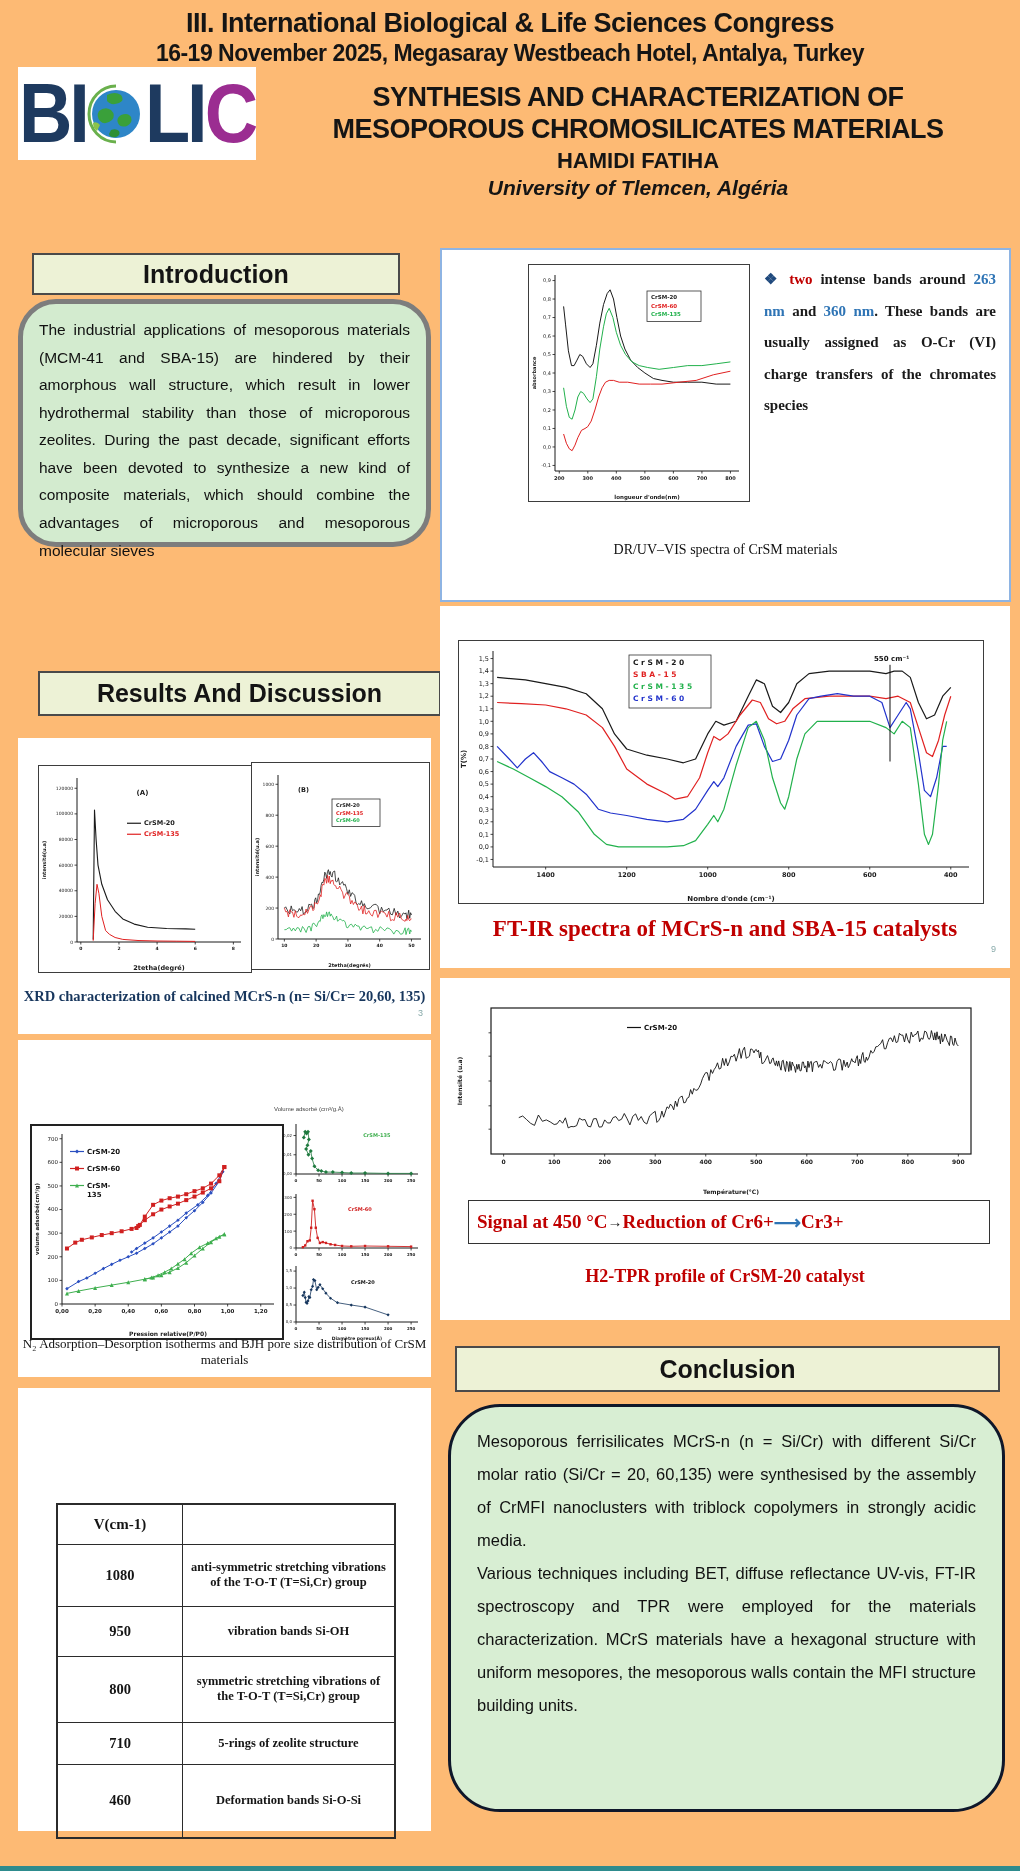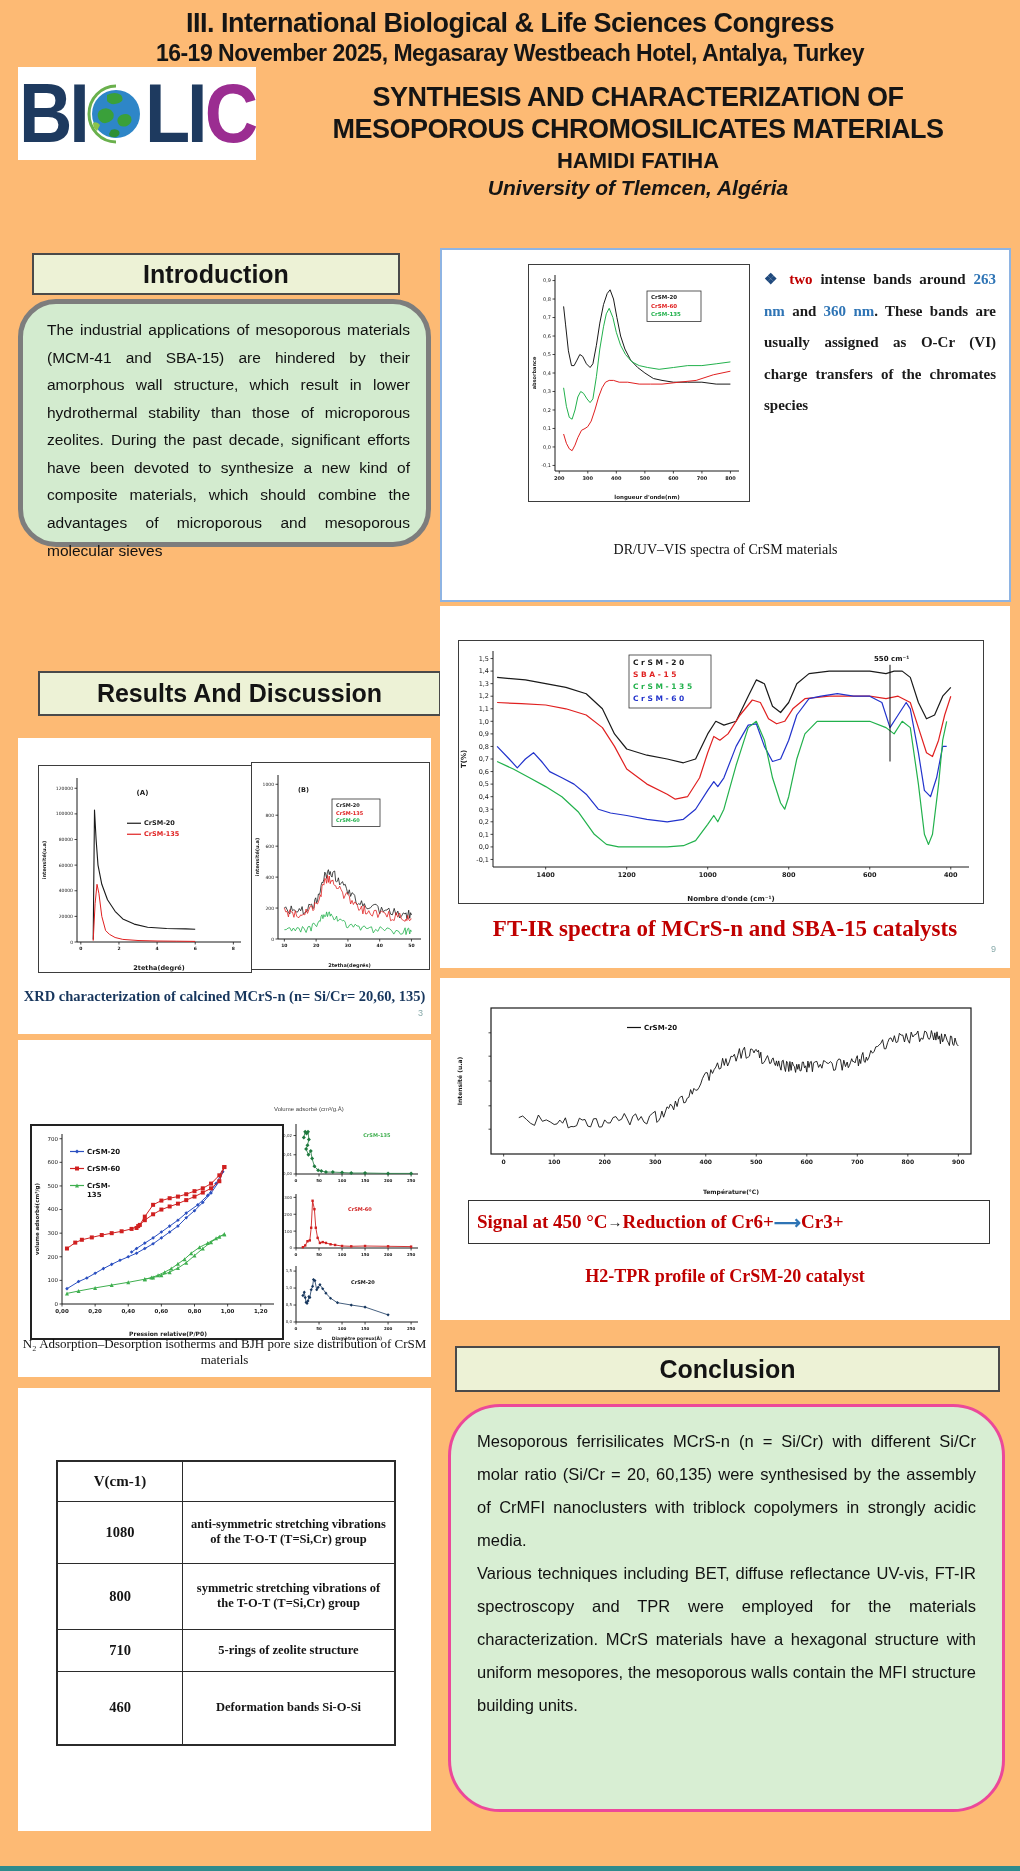--- a/index.html
+++ b/index.html
@@ -11,32 +11,32 @@
   .logo{left:18px;top:67px;width:238px;height:93px;background:#fff;display:flex;align-items:center;justify-content:center;}
   .logo span{font-size:74px;font-weight:bold;color:#1e3a5f;letter-spacing:-3px;line-height:1;transform:scaleY(1.12);}
   .logo .lg-c{color:#9b2d91;}
   .title1{left:256px;top:82px;width:764px;text-align:center;font-size:27px;font-weight:bold;letter-spacing:-0.5px;}
   .title2{left:256px;top:114px;width:764px;text-align:center;font-size:27px;font-weight:bold;letter-spacing:-0.5px;}
   .author{left:256px;top:148px;width:764px;text-align:center;font-size:22px;font-weight:bold;}
   .affil{left:256px;top:176px;width:764px;text-align:center;font-size:21px;font-weight:bold;font-style:italic;}
   .head-box{background:#edf2d6;border:2px solid #4a4a4a;display:flex;align-items:center;justify-content:center;
             font-weight:bold;font-size:25px;color:#141414;}
   .round-box{background:#d3ebcf;border:5px solid #7d7d7d;border-radius:38px;}
-  .intro-text{padding:12px 16px 0 24px;font-size:15.5px;line-height:1.78;text-align:justify;color:#111;}
+  .intro-text{padding:12px 16px 0 16px;font-size:15.5px;line-height:1.78;text-align:justify;color:#111;}
   .panel{background:#ffffff;}
   .cap{position:absolute;width:100%;text-align:center;font-family:"Liberation Serif",serif;}
   .cbox{border:1.5px solid #3d3d3d;background:#fff;}
   svg text{font-family:"DejaVu Sans",sans-serif;}
   .note{font-family:"Liberation Serif",serif;font-weight:bold;font-size:15px;line-height:2.1;text-align:justify;}
   .sigbox{border:1.5px solid #333;display:flex;align-items:center;padding-left:8px;
           font-family:"Liberation Serif",serif;font-weight:bold;font-size:19px;}
-  .concl-box{border:3px solid #ec4899;border-radius:52px;background:#d8eed3;}
+  .concl-box{border:3px solid #0f172a;border-radius:52px;background:#d8eed3;}
   .concl-text{padding:18px 26px 0 26px;font-size:16.5px;line-height:2.0;text-align:justify;color:#111;}
   .concl-text p{margin:0;}
-  table.bands{border-collapse:collapse;width:340px;}
+  table.bands{border-collapse:collapse;width:340px;margin-top:43px;}
   table.bands td{border:1.5px solid #2b2b2b;text-align:center;vertical-align:middle;
                  font-family:"Liberation Serif",serif;font-weight:bold;padding:2px 6px;}
   table.bands{border:2px solid #2b2b2b;}
   td.vcol{width:112px;font-size:14.5px;vertical-align:top;padding-top:8px;}
   td.dcol{font-size:12.5px;}
   .pgnote{position:absolute;font-size:9px;color:#8aa;}
   .tinylab{position:absolute;font-size:6px;color:#444;line-height:1.1;}
 </style>
 </head>
 <body>
@@ -449,20 +449,24 @@
     <table class="bands abs" style="left:38px;top:72px;">
       <tbody>
         <tr style="height:40px;">
           <td class="vcol" style="font-size:15px;">V(cm-1)</td>
           <td class="dcol"></td>
         </tr>
         <tr style="height:62px;">
           <td class="vcol">1080</td>
           <td class="dcol">anti-symmetric stretching vibrations of the T-O-T (T=Si,Cr)  group</td>
         </tr>
+        <tr style="height:50px;">
+          <td class="vcol">950</td>
+          <td class="dcol">vibration bands  Si-OH</td>
+        </tr>
         <tr style="height:66px;">
           <td class="vcol">800</td>
           <td class="dcol">symmetric stretching vibrations of the T-O-T (T=Si,Cr)  group</td>
         </tr>
         <tr style="height:42px;">
           <td class="vcol">710</td>
           <td class="dcol">5-rings of zeolite structure</td>
         </tr>
         <tr style="height:74px;">
           <td class="vcol">460</td>

